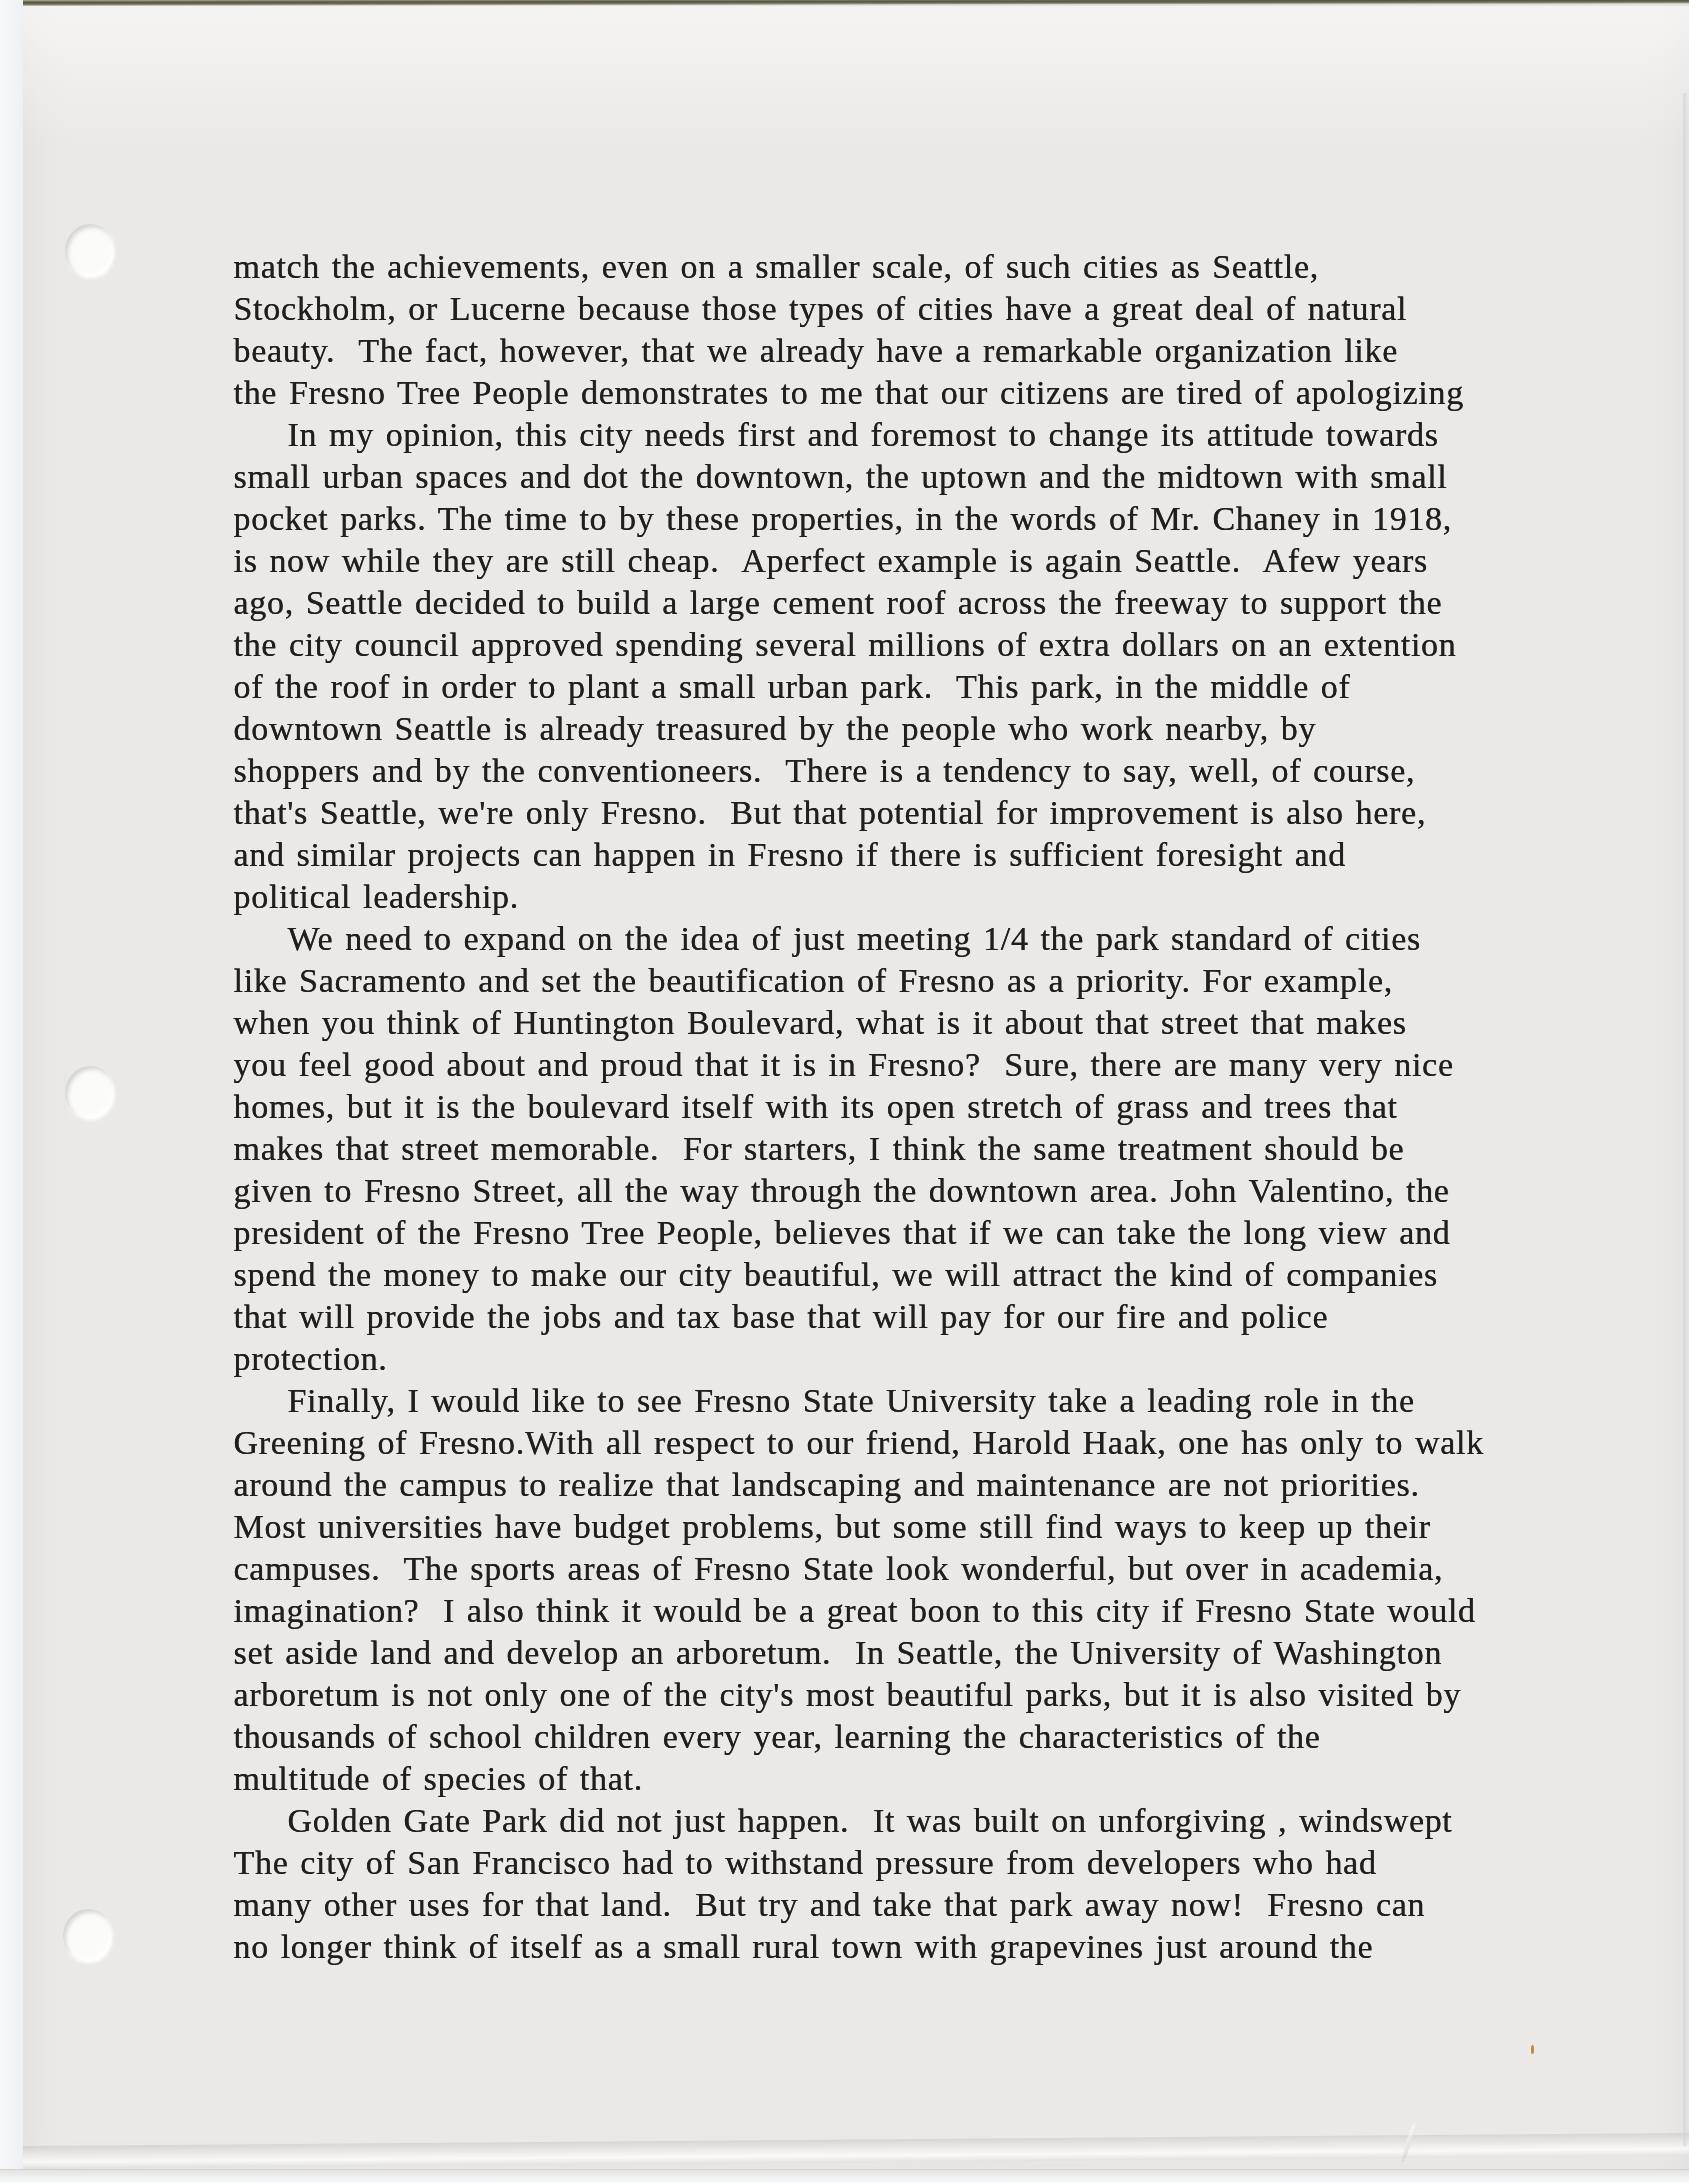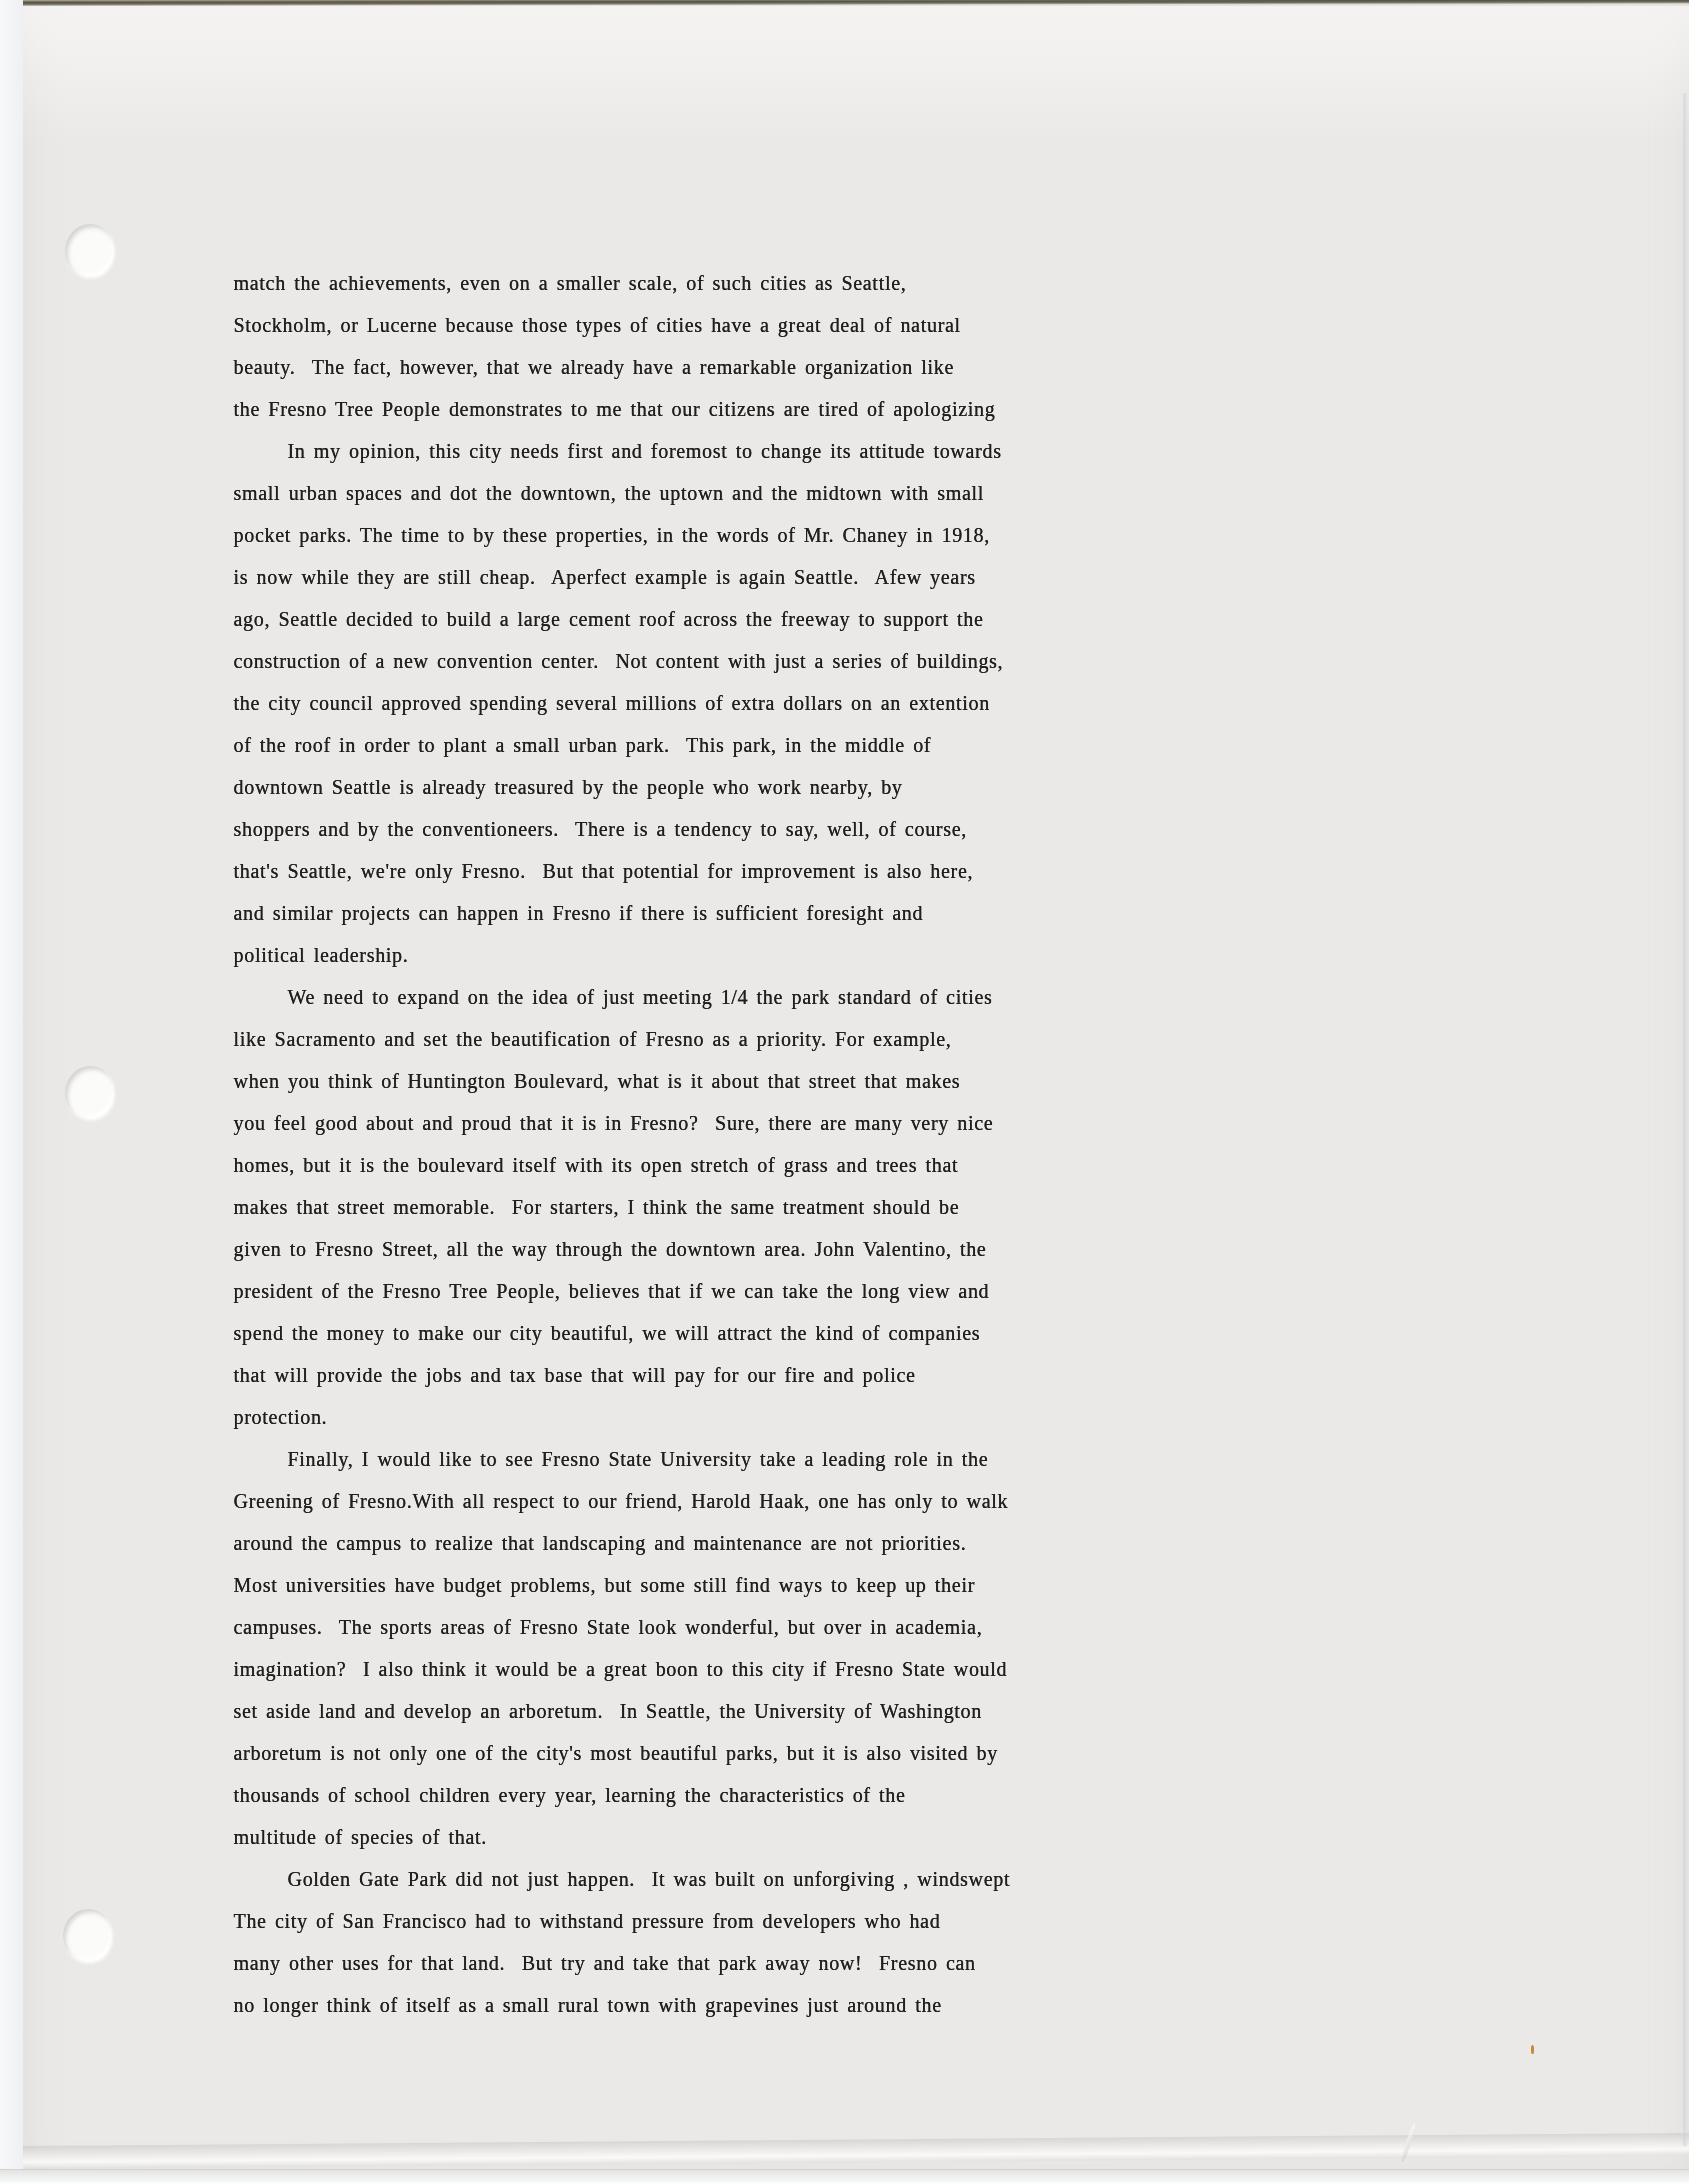--- a/index.html
+++ b/index.html
@@ -41,23 +41,23 @@
     box-shadow:
       inset 2.6px 3.3px 4.6px rgba(150,148,142,0.38),
       inset -2px -3.3px 4px rgba(255,255,255,0.95),
       1.3px 2px 2.6px rgba(255,255,255,0.65);
   }
   .hole-1{left:42px;top:224px;}
   .hole-2{left:42px;top:1066px;}
   .hole-3{left:40px;top:1909px;}
   
   .text-block{
-    position:absolute;left:211px;top:262px;width:1325px;
+    position:absolute;left:211px;top:246px;width:1325px;
     color:#201f1d;
-    font-size:20px;
+    font-size:34px;
     letter-spacing:0.7px;
     word-spacing:2.6px;
     text-shadow:0 0 0.5px rgba(32,31,29,0.85),0.3px 0.4px 0 rgba(32,31,29,0.35);
   }
   .para{margin:0;padding:0;}
   .line{
     display:block;
     white-space:pre;
     height:42px;
     line-height:42px;
@@ -113,21 +113,20 @@
         <span class="line">Stockholm, or Lucerne because those types of cities have a great deal of natural</span>
         <span class="line">beauty.  The fact, however, that we already have a remarkable organization like</span>
         <span class="line">the Fresno Tree People demonstrates to me that our citizens are tired of apologizing</span>
       </p>
       <p class="para">
         <span class="line first">In my opinion, this city needs first and foremost to change its attitude towards</span>
         <span class="line">small urban spaces and dot the downtown, the uptown and the midtown with small</span>
         <span class="line">pocket parks. The time to by these properties, in the words of Mr. Chaney in 1918,</span>
         <span class="line">is now while they are still cheap.  Aperfect example is again Seattle.  Afew years</span>
         <span class="line">ago, Seattle decided to build a large cement roof across the freeway to support the</span>
-        <span class="line">construction of a new convention center.  Not content with just a series of buildings,</span>
         <span class="line">the city council approved spending several millions of extra dollars on an extention</span>
         <span class="line">of the roof in order to plant a small urban park.  This park, in the middle of</span>
         <span class="line">downtown Seattle is already treasured by the people who work nearby, by</span>
         <span class="line">shoppers and by the conventioneers.  There is a tendency to say, well, of course,</span>
         <span class="line">that's Seattle, we're only Fresno.  But that potential for improvement is also here,</span>
         <span class="line">and similar projects can happen in Fresno if there is sufficient foresight and</span>
         <span class="line">political leadership.</span>
       </p>
       <p class="para">
         <span class="line first">We need to expand on the idea of just meeting 1/4 the park standard of cities</span>

